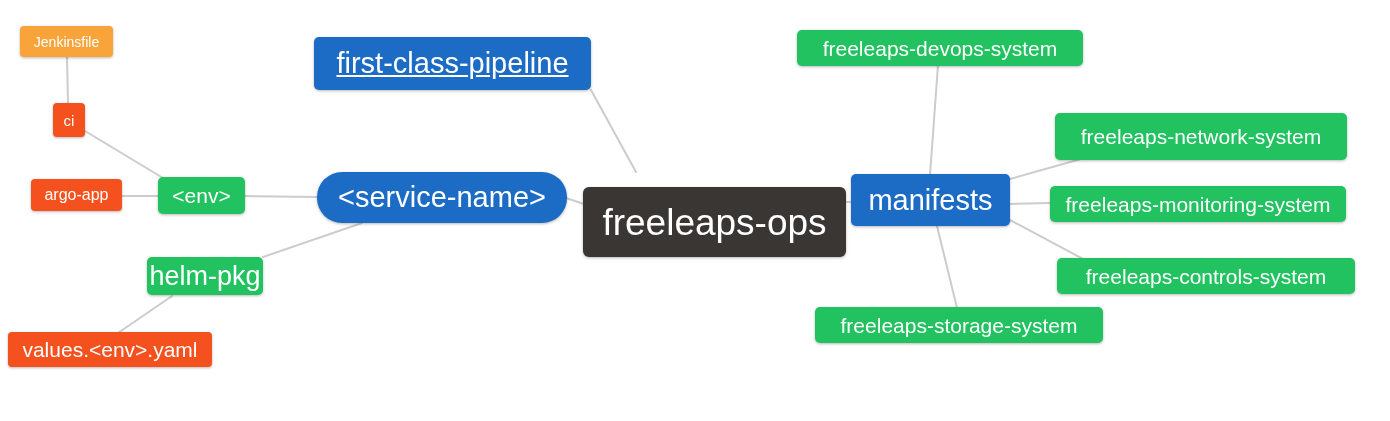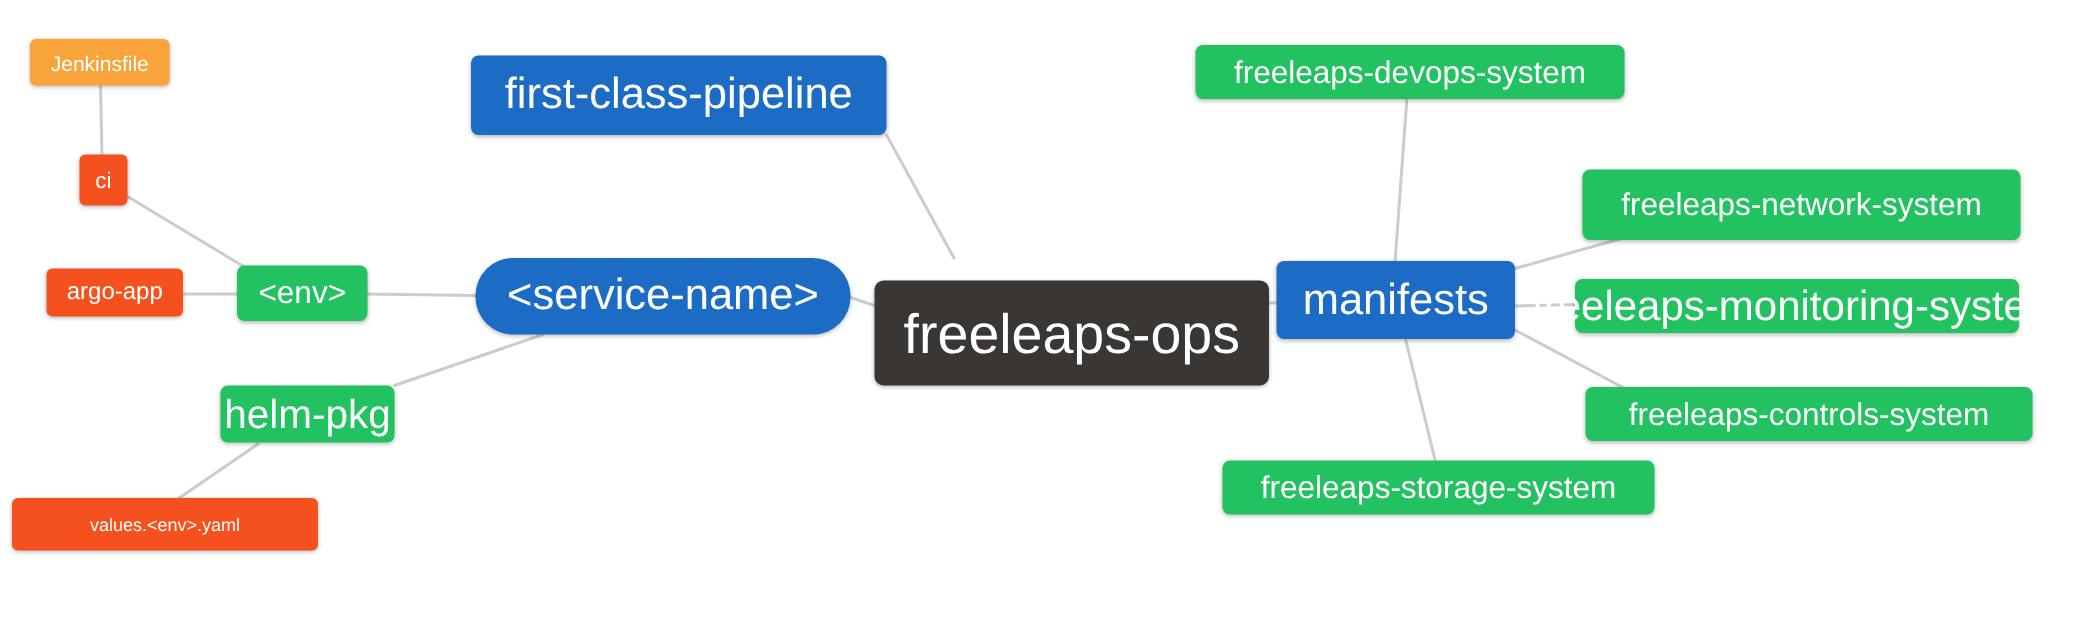--- a/index.html
+++ b/index.html
@@ -29,28 +29,28 @@
   .c-orange{background:#f9a43b;}
   .c-red{background:#f4511e;text-align:right;}
   .c-dark{background:#393633;}
 
   
   .n-jenkinsfile {left:20px;  top:26px;  width:93px;  height:31px; font-size:14px; border-radius:4px;}
   .n-ci          {left:53px;  top:103px; width:32px;  height:34px; font-size:15px; border-radius:4px;}
   .n-argo-app    {left:31px;  top:179px; width:91px;  height:32px; font-size:16px; border-radius:4px;}
   .n-env         {left:158px; top:177px; width:87px;  height:37px; font-size:21px;text-align:right;}
   .n-helm-pkg    {left:147px; top:257px; width:116px; height:38px; font-size:27px;}
-  .n-values      {left:8px;   top:332px; width:204px; height:35px; font-size:12px; border-radius:4px;}
-  .n-fcp         {left:314px; top:37px;  width:277px; height:53px; font-size:29px;}
+  .n-values      {left:8px;   top:332px; width:204px; height:35px; font-size:21px; border-radius:4px;}
+  .n-fcp         {left:314px; top:37px;  width:277px; height:53px; font-size:29px;text-decoration:underline;}
   .n-service     {left:317px; top:172px; width:250px; height:51px; font-size:29px;border-radius:25px;}
   .n-ops         {left:583px; top:171px; width:263px; height:70px; font-size:37px; border-radius:6px;margin-top:16px;}
   .n-manifests   {left:851px; top:174px; width:159px; height:52px; font-size:29px;}
   .n-devops      {left:797px; top:30px;  width:286px; height:36px; font-size:21px;}
   .n-network     {left:1055px;top:113px; width:292px; height:47px; font-size:21px;}
-  .n-monitoring  {left:1050px;top:186px; width:296px; height:36px; font-size:28px;}
+  .n-monitoring  {left:1050px;top:186px; width:296px; height:36px; font-size:21px;}
   .n-controls    {left:1057px;top:258px; width:298px; height:36px; font-size:21px;}
   .n-storage     {left:815px; top:307px; width:288px; height:36px; font-size:21px;}
 </style>
 </head>
 <body>
 
 <div class="canvas">
 
   <svg class="edges" viewBox="0 0 1390 421" xmlns="http://www.w3.org/2000/svg">
     <line x1="67" y1="57" x2="68" y2="104"></line>

